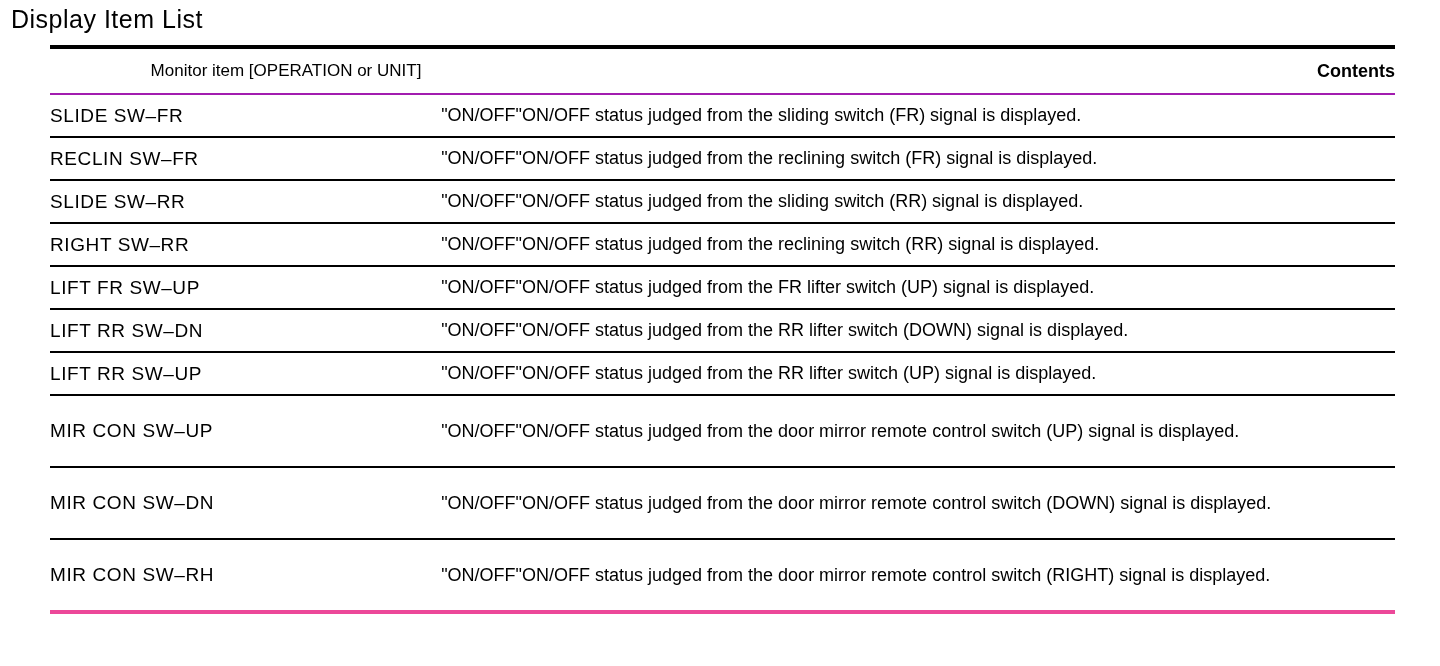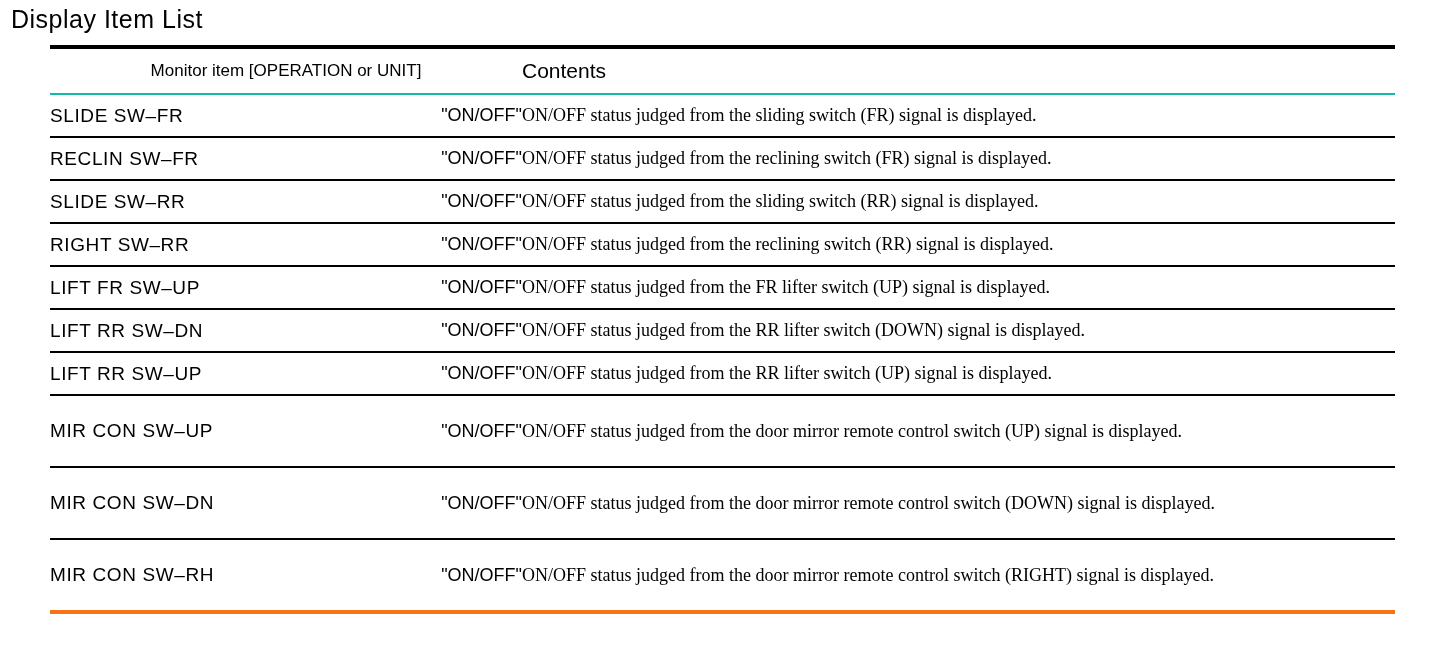--- a/index.html
+++ b/index.html
@@ -39,48 +39,48 @@
     border-collapse: collapse;
     width: 1345px;
     table-layout: fixed;
   }
   table.item-table col.c-name  { width: 312px; }
   table.item-table col.c-unit  { width: 160px; }
   table.item-table col.c-desc  { width: 873px; }
 
   table.item-table tr.head-row > * {
     border-top: 4px solid #000;
-    border-bottom: 2px solid #14b8a6;
+    border-bottom: 2px solid #a21caf;
   }
   table.item-table td, table.item-table th {
     border-left: none;
     border-right: none;
     padding: 0;
     vertical-align: middle;
   }
   .hcell-name {
     text-align: center;
     font-size: 17px;
     font-weight: 400;
     height: 44px;
     border-right: 2px solid #000;
     padding: 0 6px;
   }
   .hcell-desc {
-    text-align: left;
-    font-size: 21px;
-    font-weight: 400;
+    text-align: right;
+    font-size: 18px;
+    font-weight: 700;
     height: 44px;
     padding: 0 6px;
   }
   tr.data-row > td {
     border-bottom: 2px solid #000;
   }
   tr.data-row:last-child > td {
-    border-bottom: 4px solid #f97316;
+    border-bottom: 4px solid #ec4899;
   }
   td.cell-name {
     font-size: 19px;
     letter-spacing: 0.6px;
     padding-left: 14px;
     border-right: 1px solid #000;
     white-space: nowrap;
     margin-left: 42px;
   }
   td.cell-unit {
@@ -89,21 +89,20 @@
     padding-right: 10px;
     border-right: 2px solid #000;
     white-space: nowrap;
   }
   td.cell-desc {
     font-size: 18px;
     line-height: 27px;
     padding-left: 12px;
     padding-right: 14px;
     text-align: left;
-    font-family: Liberation Serif, serif;
   }
   tr.r-short td { height: 41px; }
   tr.r-tall  td { height: 70px; }
 </style>
 </head>
 <body>
 
 <div class="page">
 
   <div class="page-title">Display Item List</div>

